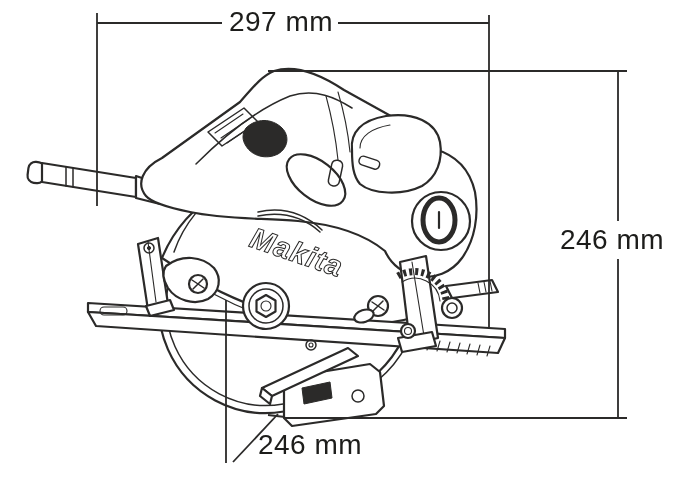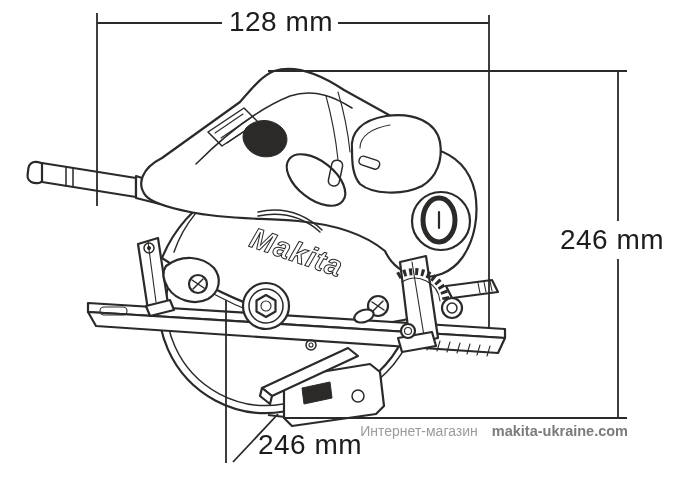--- a/index.html
+++ b/index.html
@@ -166,22 +166,18 @@
       <path d="M268,71 L627,71" class="dim"></path>
       <path d="M285,418 L627,418" class="dim"></path>
       <path d="M618,71 L618,221 M618,259 L618,418" class="dim"></path>
 
       <path d="M226,300 L226,463" class="dim"></path>
       <path d="M278,414 L233,462" class="dim"></path>
       <path d="M268,415 L285,417" class="dim"></path>
     </g>
   </svg>
 
-  <div class="dim-label" id="dim-width-label">128 mm</div>
+  <div class="dim-label" id="dim-width-label">297 mm</div>
   <div class="dim-label" id="dim-height-label">246 mm</div>
   <div class="dim-label" id="dim-blade-label">246 mm</div>
 
-  <div id="watermark">
-    <span class="store">Интернет-магазин</span>
-    <span class="site">makita-ukraine.com</span>
-  </div>
 
 </div>
 
 </body></html>

